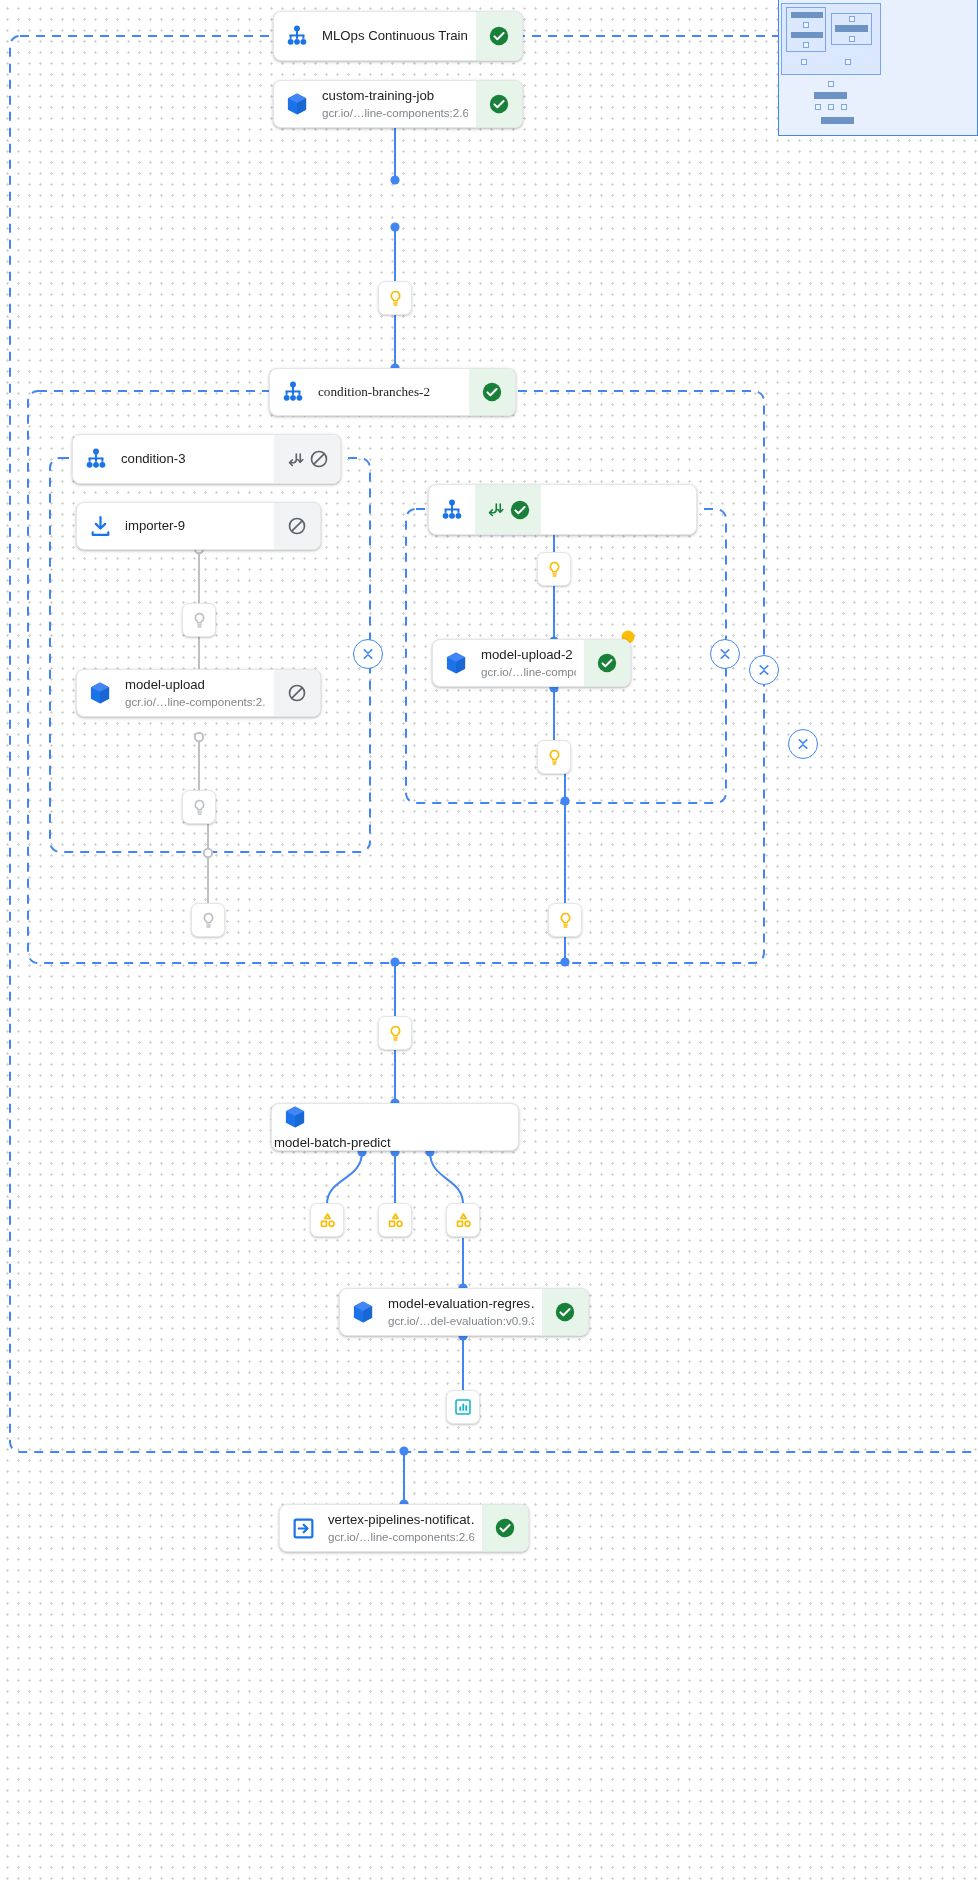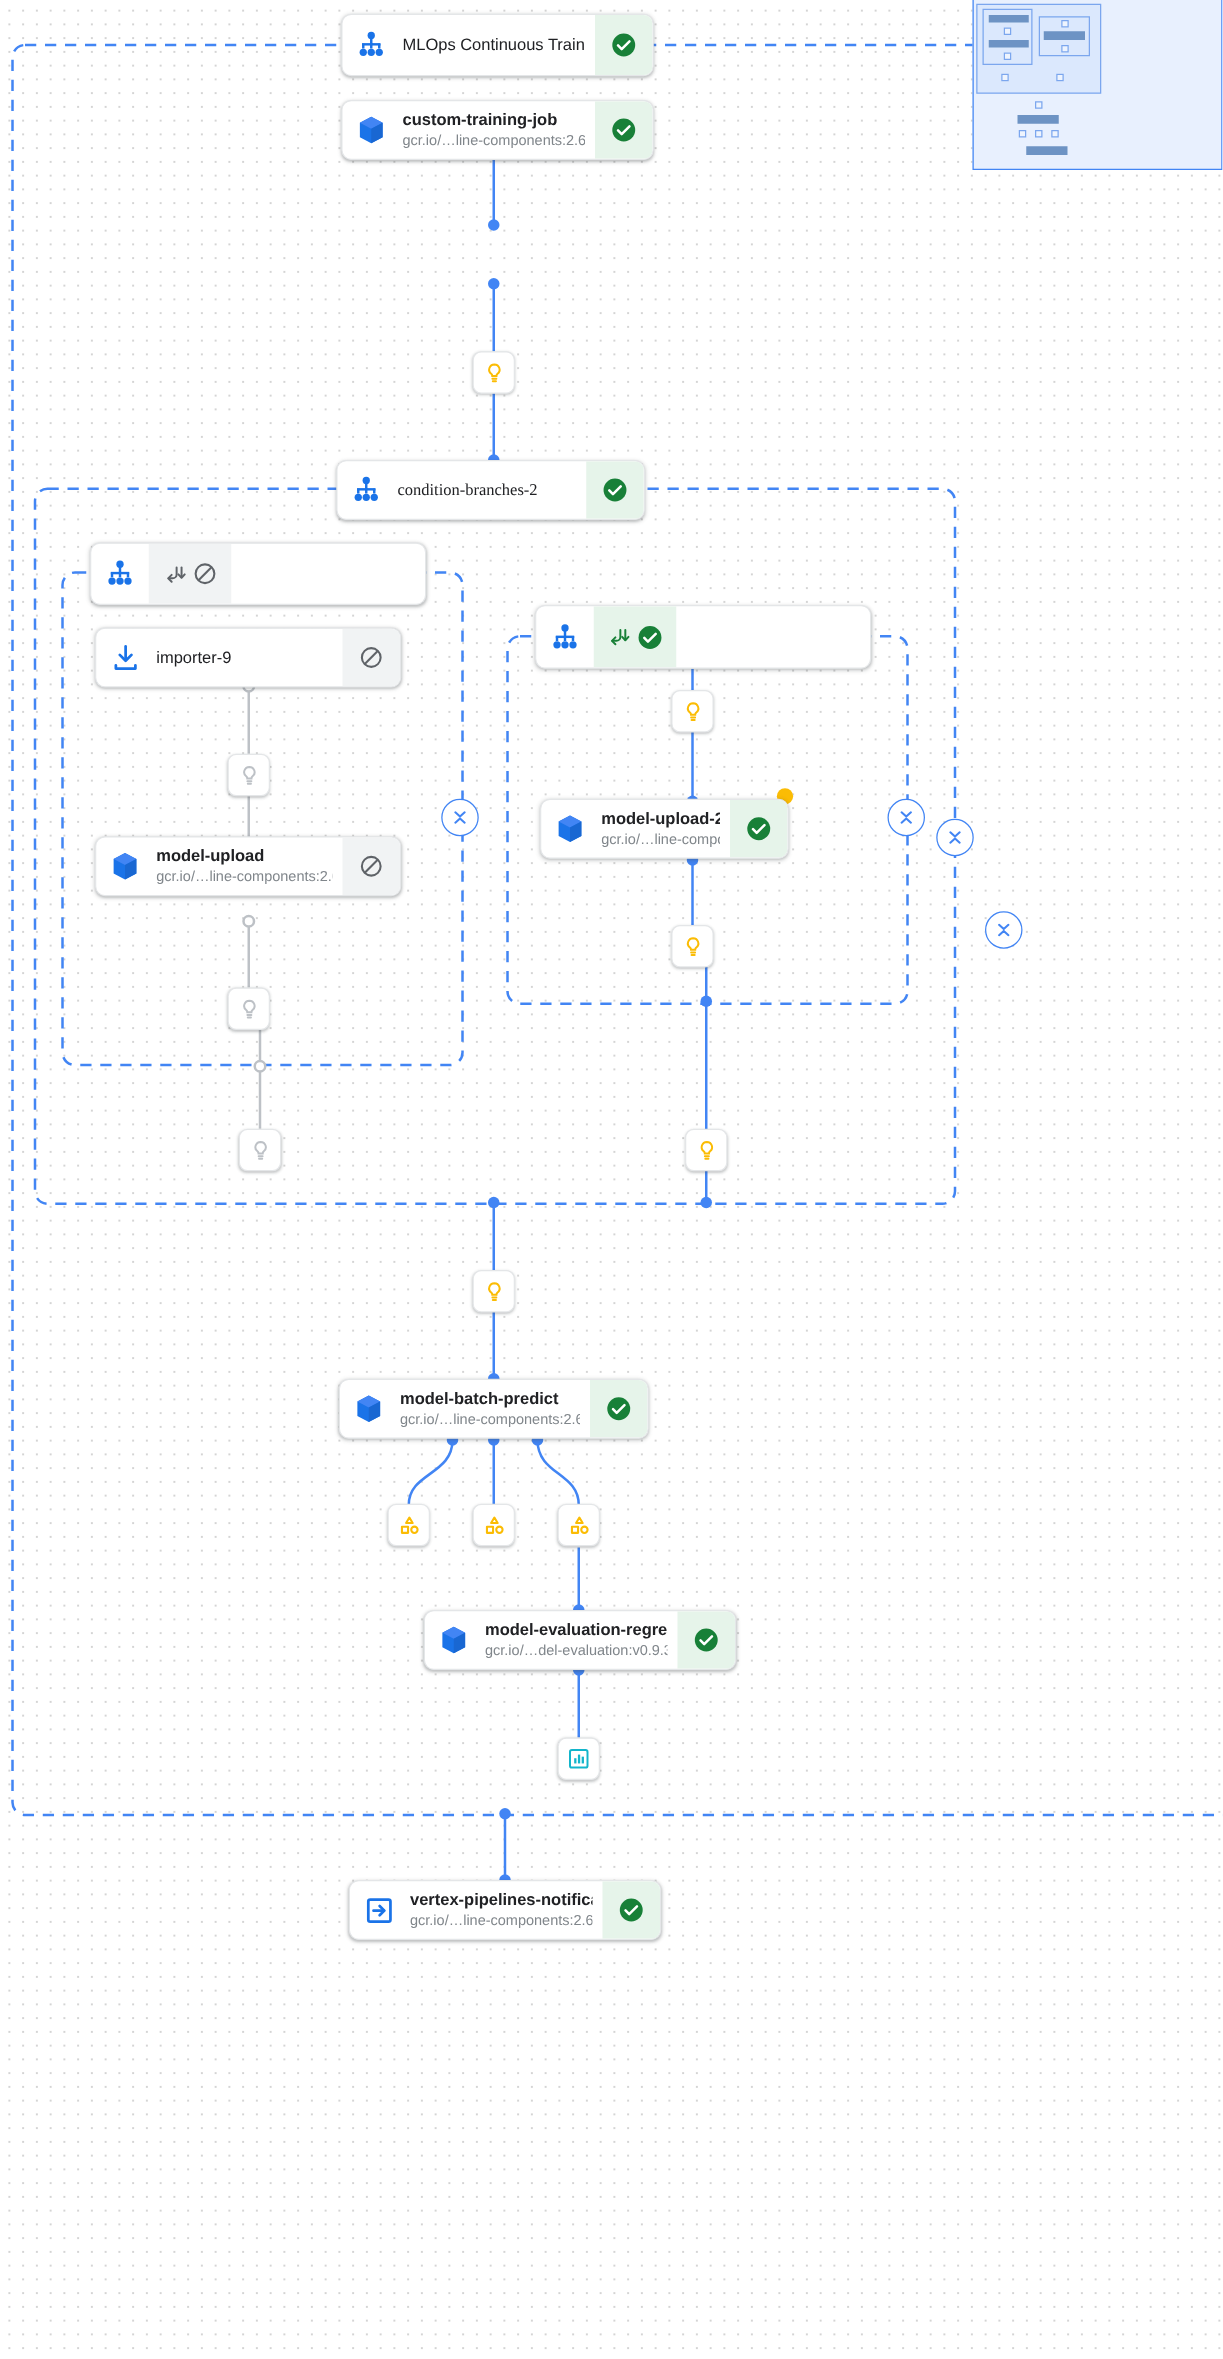--- a/index.html
+++ b/index.html
@@ -51,21 +51,21 @@
     padding: 5px 8px 5px 2px;
     min-width: 0;
   }
   .node .n-title {
     font-size: 13.2px;
     color: #202124;
     line-height: 16px;
     white-space: nowrap;
     overflow: hidden;
   }
-  .node.has-sub .n-title { font-weight: bold; }
+  .node.has-sub .n-title { font-weight: normal; }
   .node .n-sub {
     font-size: 11.6px;
     color: #80868b;
     line-height: 15px;
     white-space: nowrap;
     overflow: hidden;
     margin-top: 1px;
   }
   .node .status-cell {
     width: 46px;
@@ -292,20 +292,23 @@
           <rect x="11.1" y="6.5" width="1.8" height="5"></rect>
         <rect x="5.2" y="10.6" width="13.6" height="1.8"></rect>
         <rect x="5.2" y="11" width="1.8" height="3.6"></rect>
           <rect x="11.1" y="11" width="1.8" height="3.6"></rect>
         <rect x="17" y="11" width="1.8" height="3.6"></rect>
         <circle cx="6.1" cy="17.4" r="2.7"></circle>
           <circle cx="12" cy="17.4" r="2.7"></circle>
           <circle cx="17.9" cy="17.4" r="2.7"></circle>
       </svg>
     </div>
+    <div class="text-cell">
+      <div class="n-title">condition-3</div>
+    </div>
     <div class="status-cell skip wide">
       <svg width="19" height="19" viewBox="0 0 24 24" fill="none" stroke="#5f6368" stroke-width="2" stroke-linecap="round" stroke-linejoin="round">
         <path d="M13 5v7a4 4 0 0 1-4 4H5"></path>
           <path d="M8 12.5 4.5 16 8 19.5"></path>
         <path d="M18 5v10"></path>
           <path d="M14.8 12 18 15.4 21.2 12"></path>
       </svg>
       <svg width="20" height="20" viewBox="0 0 24 24">
         <circle cx="12" cy="12" r="9" fill="none" stroke="#5f6368" stroke-width="2"></circle>
         <line x1="5.8" y1="18.2" x2="18.2" y2="5.8" stroke="#5f6368" stroke-width="2"></line>
@@ -393,21 +396,21 @@
       <div class="n-sub">gcr.io/…line-components:2.6.0</div>
     </div>
     <div class="status-cell ok">
       <svg width="22" height="22" viewBox="0 0 24 24">
         <circle cx="12" cy="12" r="10" fill="#188038"></circle>
         <path d="M7 12.4l3.2 3.2L17 8.8" fill="none" stroke="#fff" stroke-width="2.2" stroke-linecap="round" stroke-linejoin="round"></path>
       </svg>
     </div>
   </div>
 
-  <div class="node has-sub" style="left:271px; top:1103px; width:248px; height:48px;">
+  <div class="node has-sub" style="left:271px; top:1103px; width:248px; height:48px;flex-direction:column;">
     <div class="icon-cell">
       <svg width="26" height="26" viewBox="0 0 24 24">
         <path d="M12 2.2 3.6 6.6v10.8L12 21.8l8.4-4.4V6.6z" fill="#1a73e8"></path>
         <path d="M12 2.2 3.6 6.6 12 11l8.4-4.4z" fill="#4285f4"></path>
         <path d="M12 11v10.8l8.4-4.4V6.6z" fill="#1967d2"></path>
       </svg>
     </div>
     <div class="text-cell">
       <div class="n-title">model-batch-predict</div>
       <div class="n-sub">gcr.io/…line-components:2.6.0</div>

